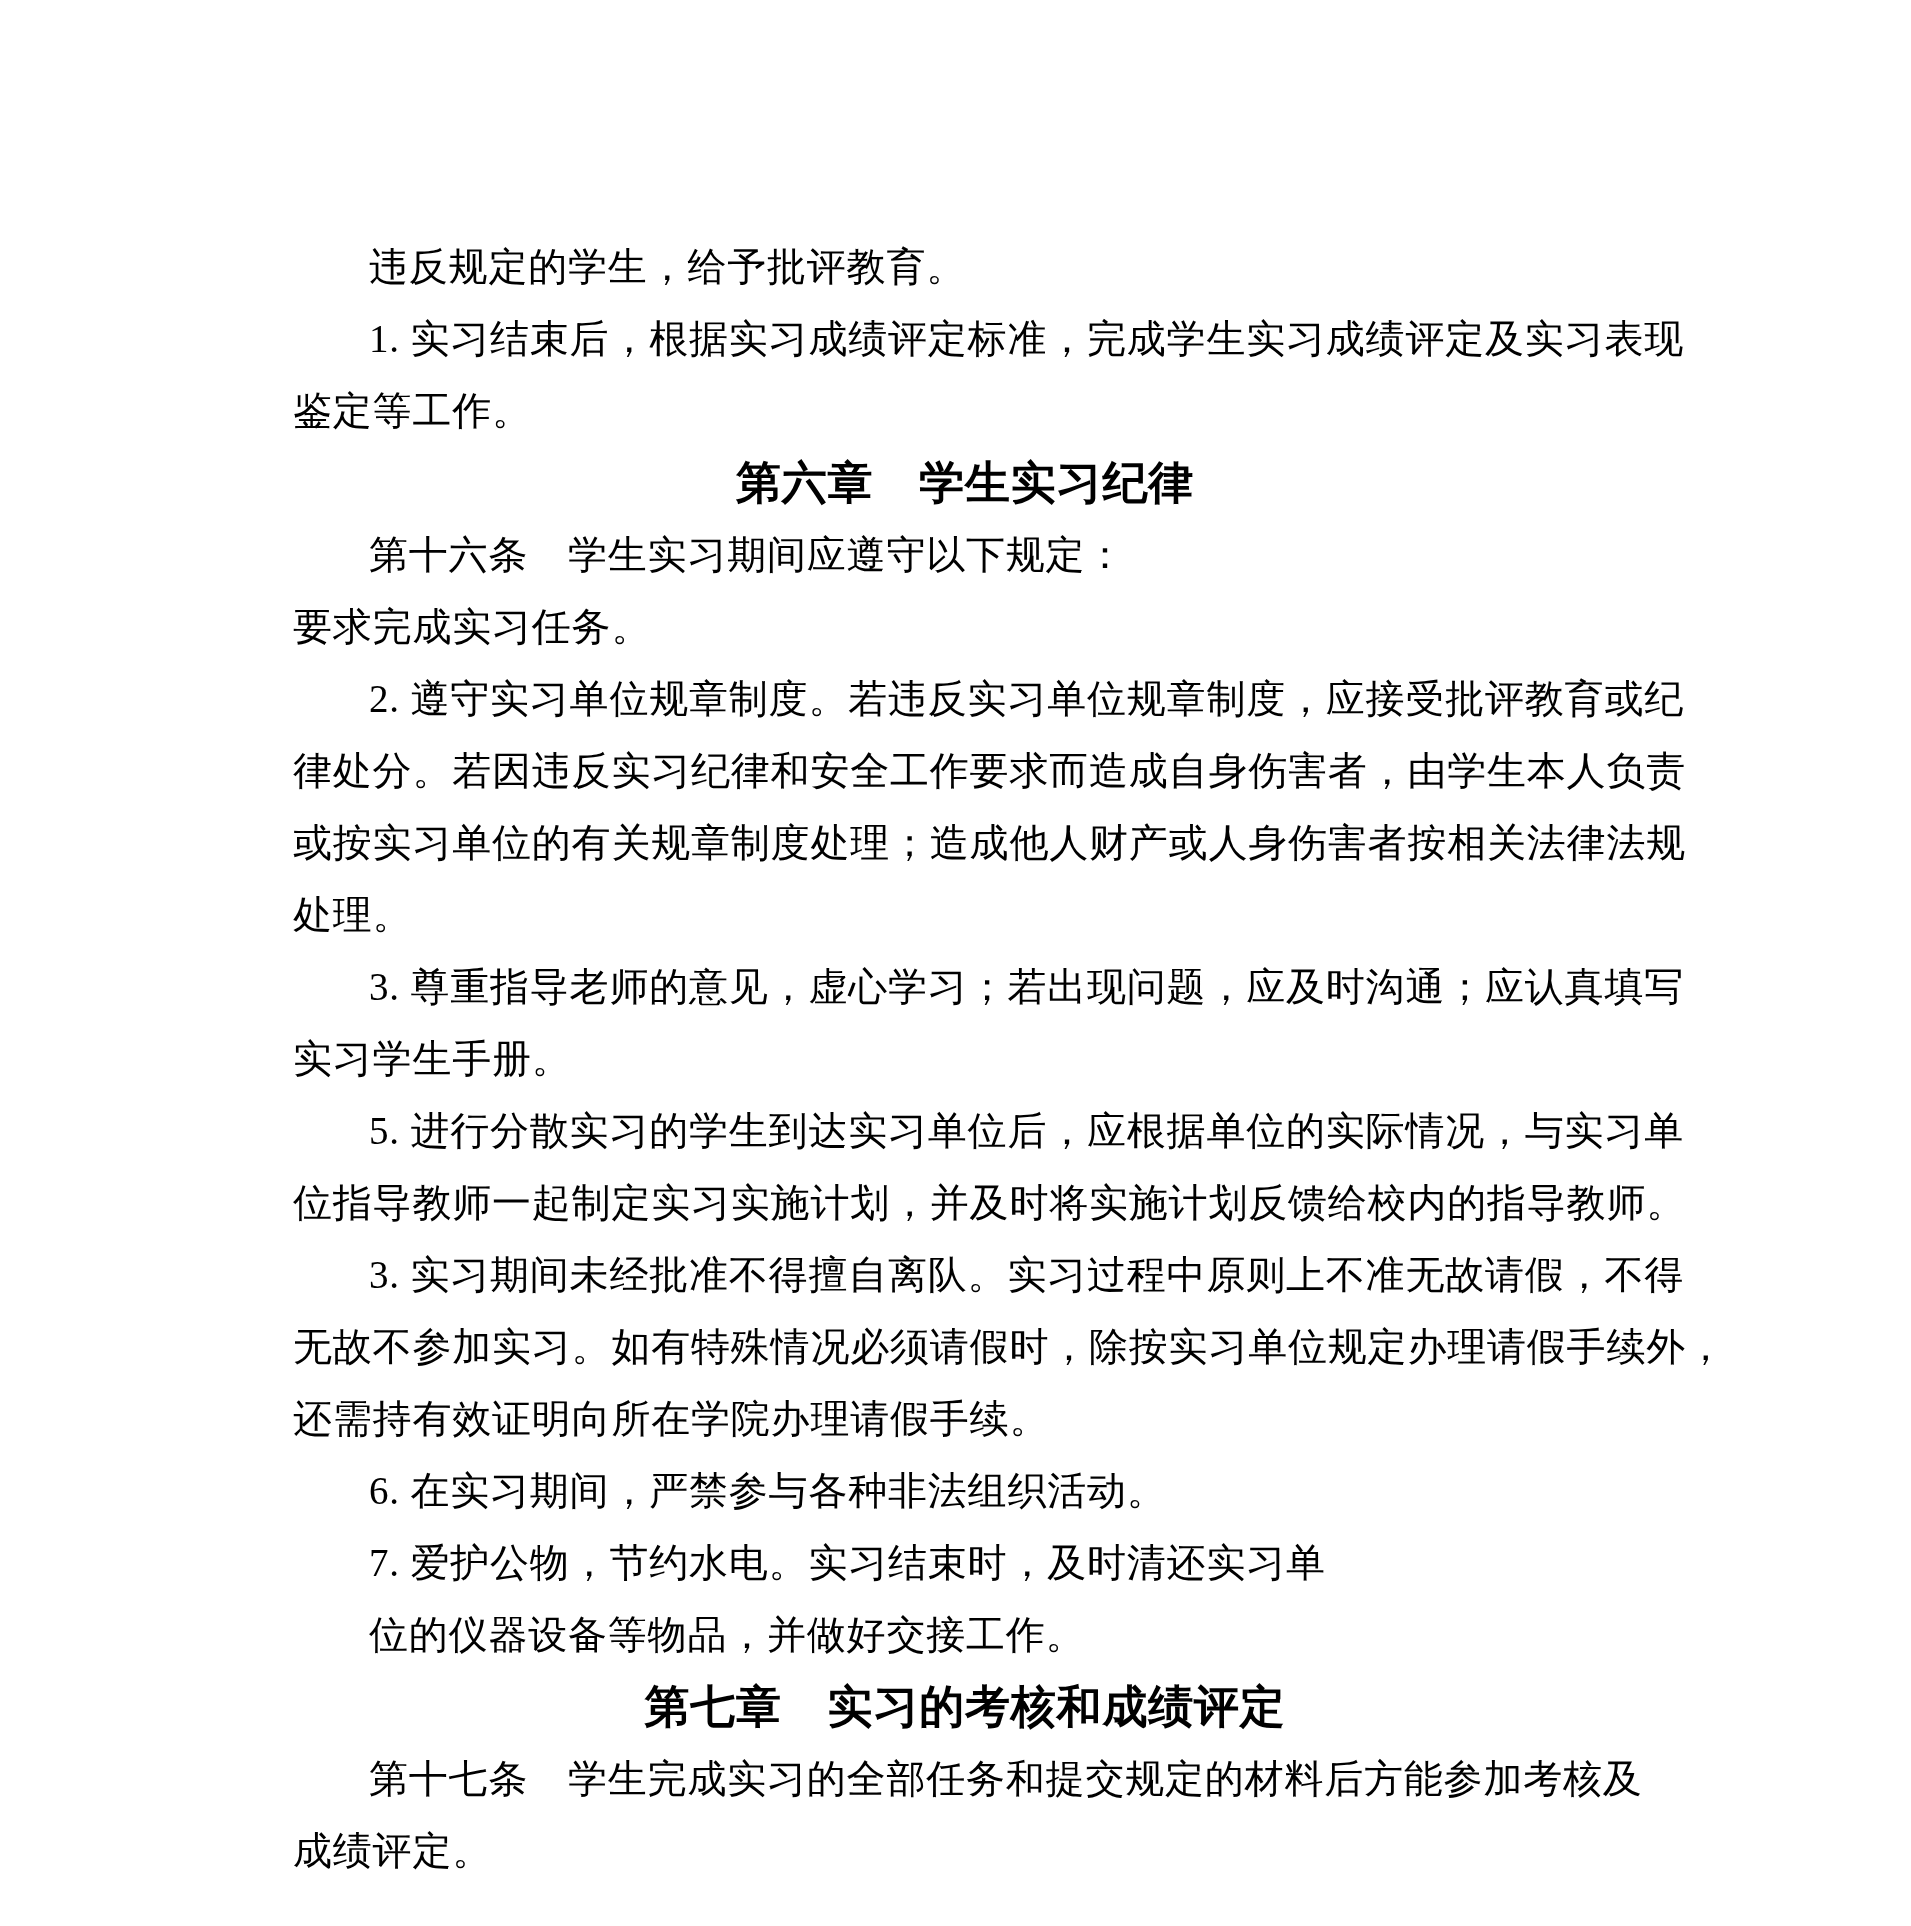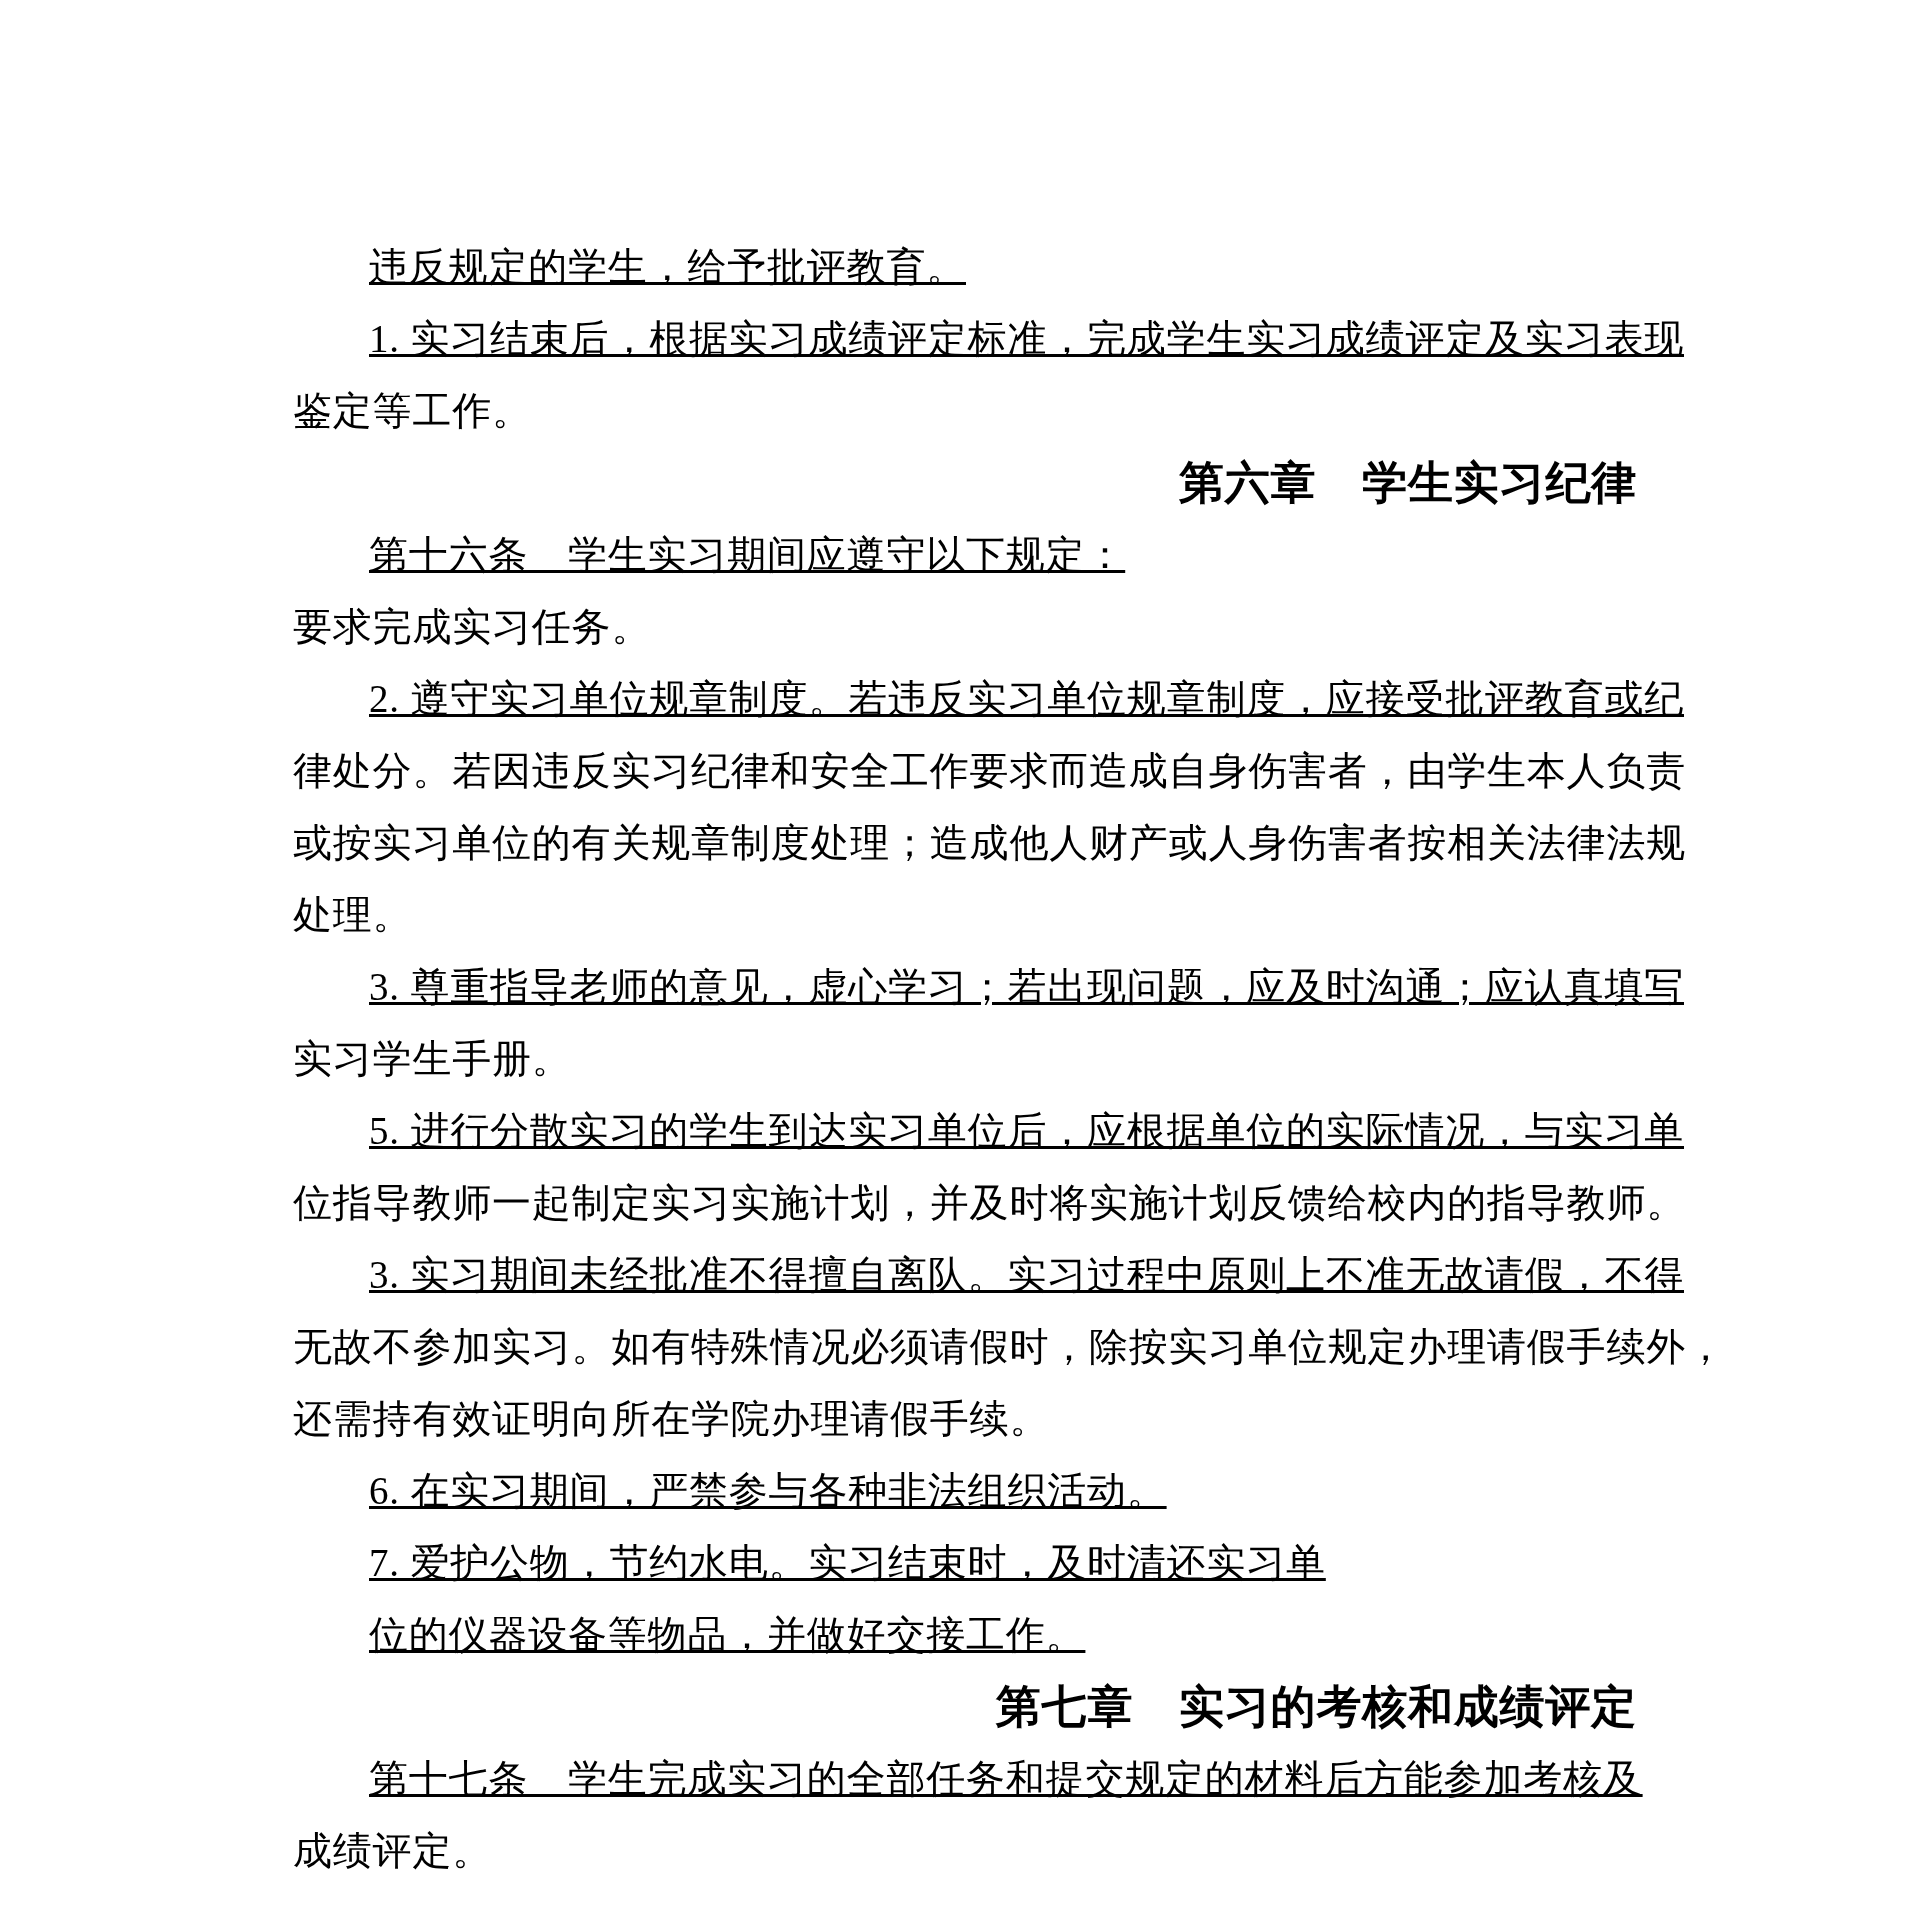--- a/index.html
+++ b/index.html
@@ -24,27 +24,26 @@
   }
   .line {
     height: 72px;
     line-height: 72px;
     font-size: 39px;
     letter-spacing: 0.8px;
     white-space: nowrap;
   }
   .body-indent {
     padding-left: 76px;
-    text-decoration: underline;
   }
   .body-flush {
     padding-left: 0;
   }
   .heading {
-    text-align: right;
+    text-align: center;
     font-weight: bold;
     font-size: 45px;
     letter-spacing: 0.8px;
     padding-left: 0;
   }
 </style>
 </head>
 <body>
 
 <div class="page">

